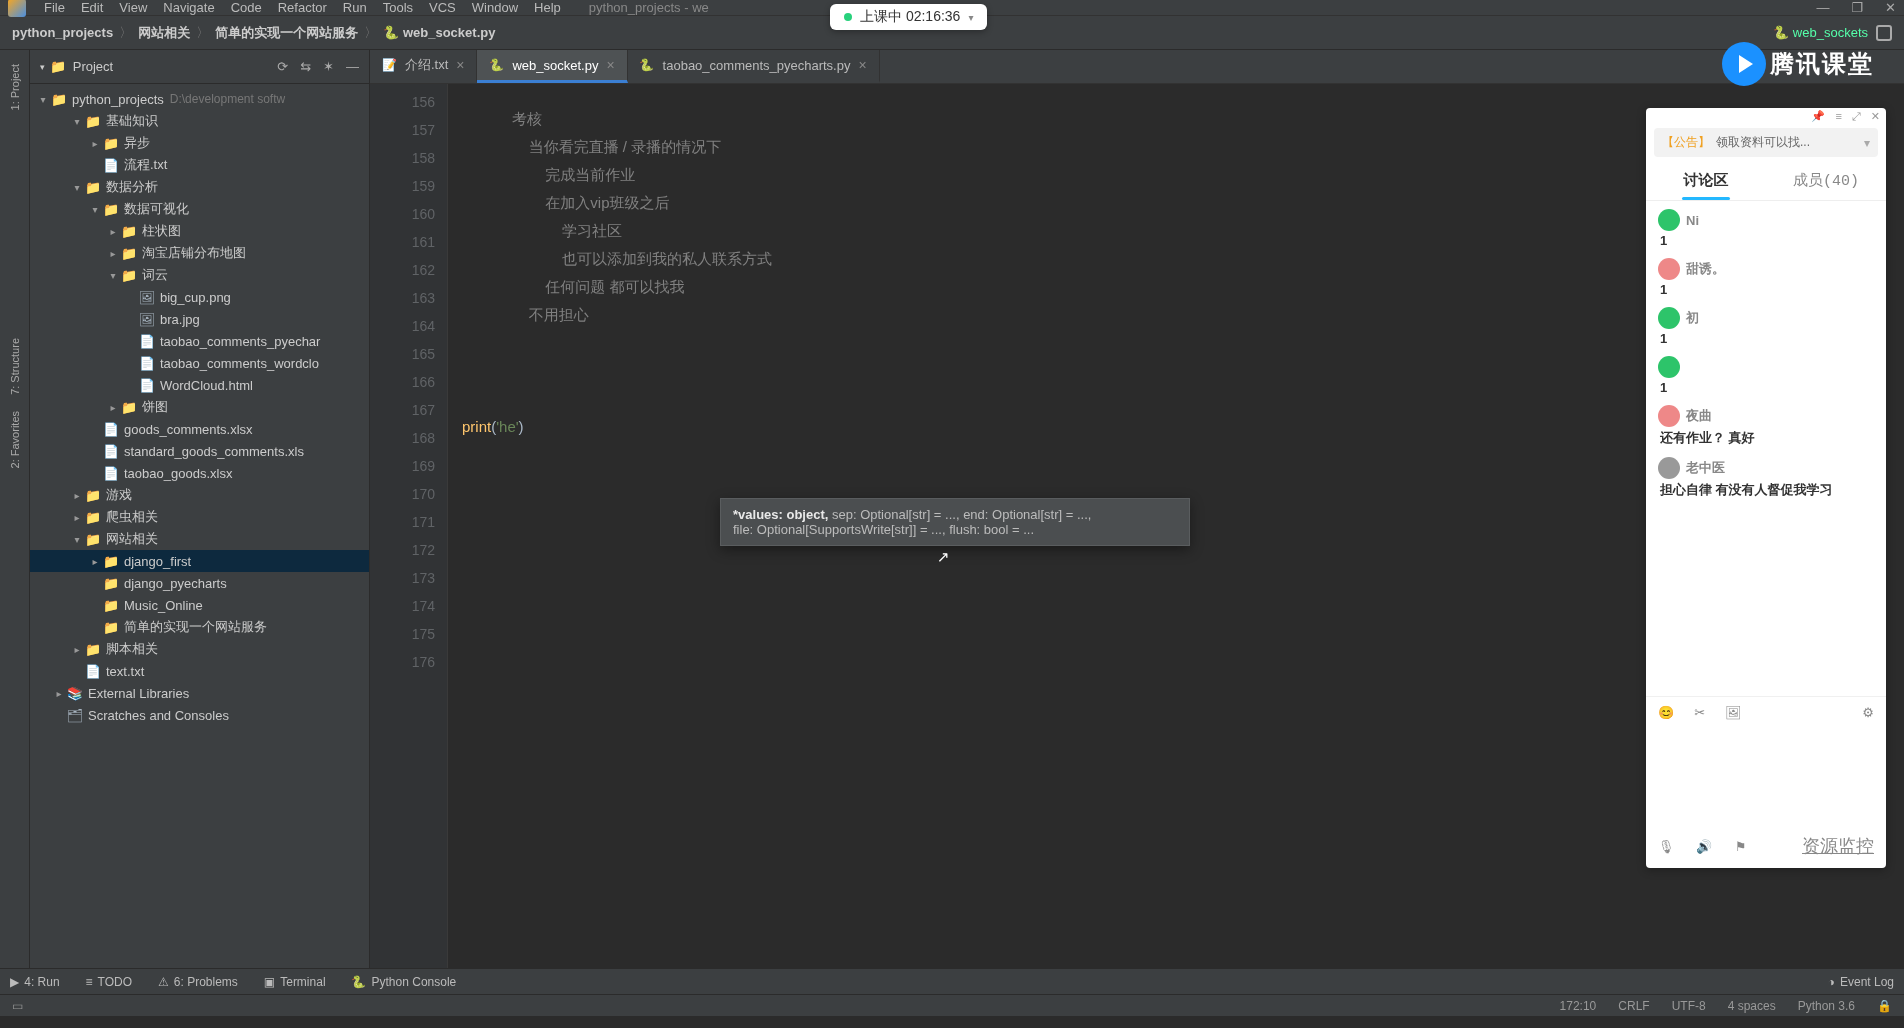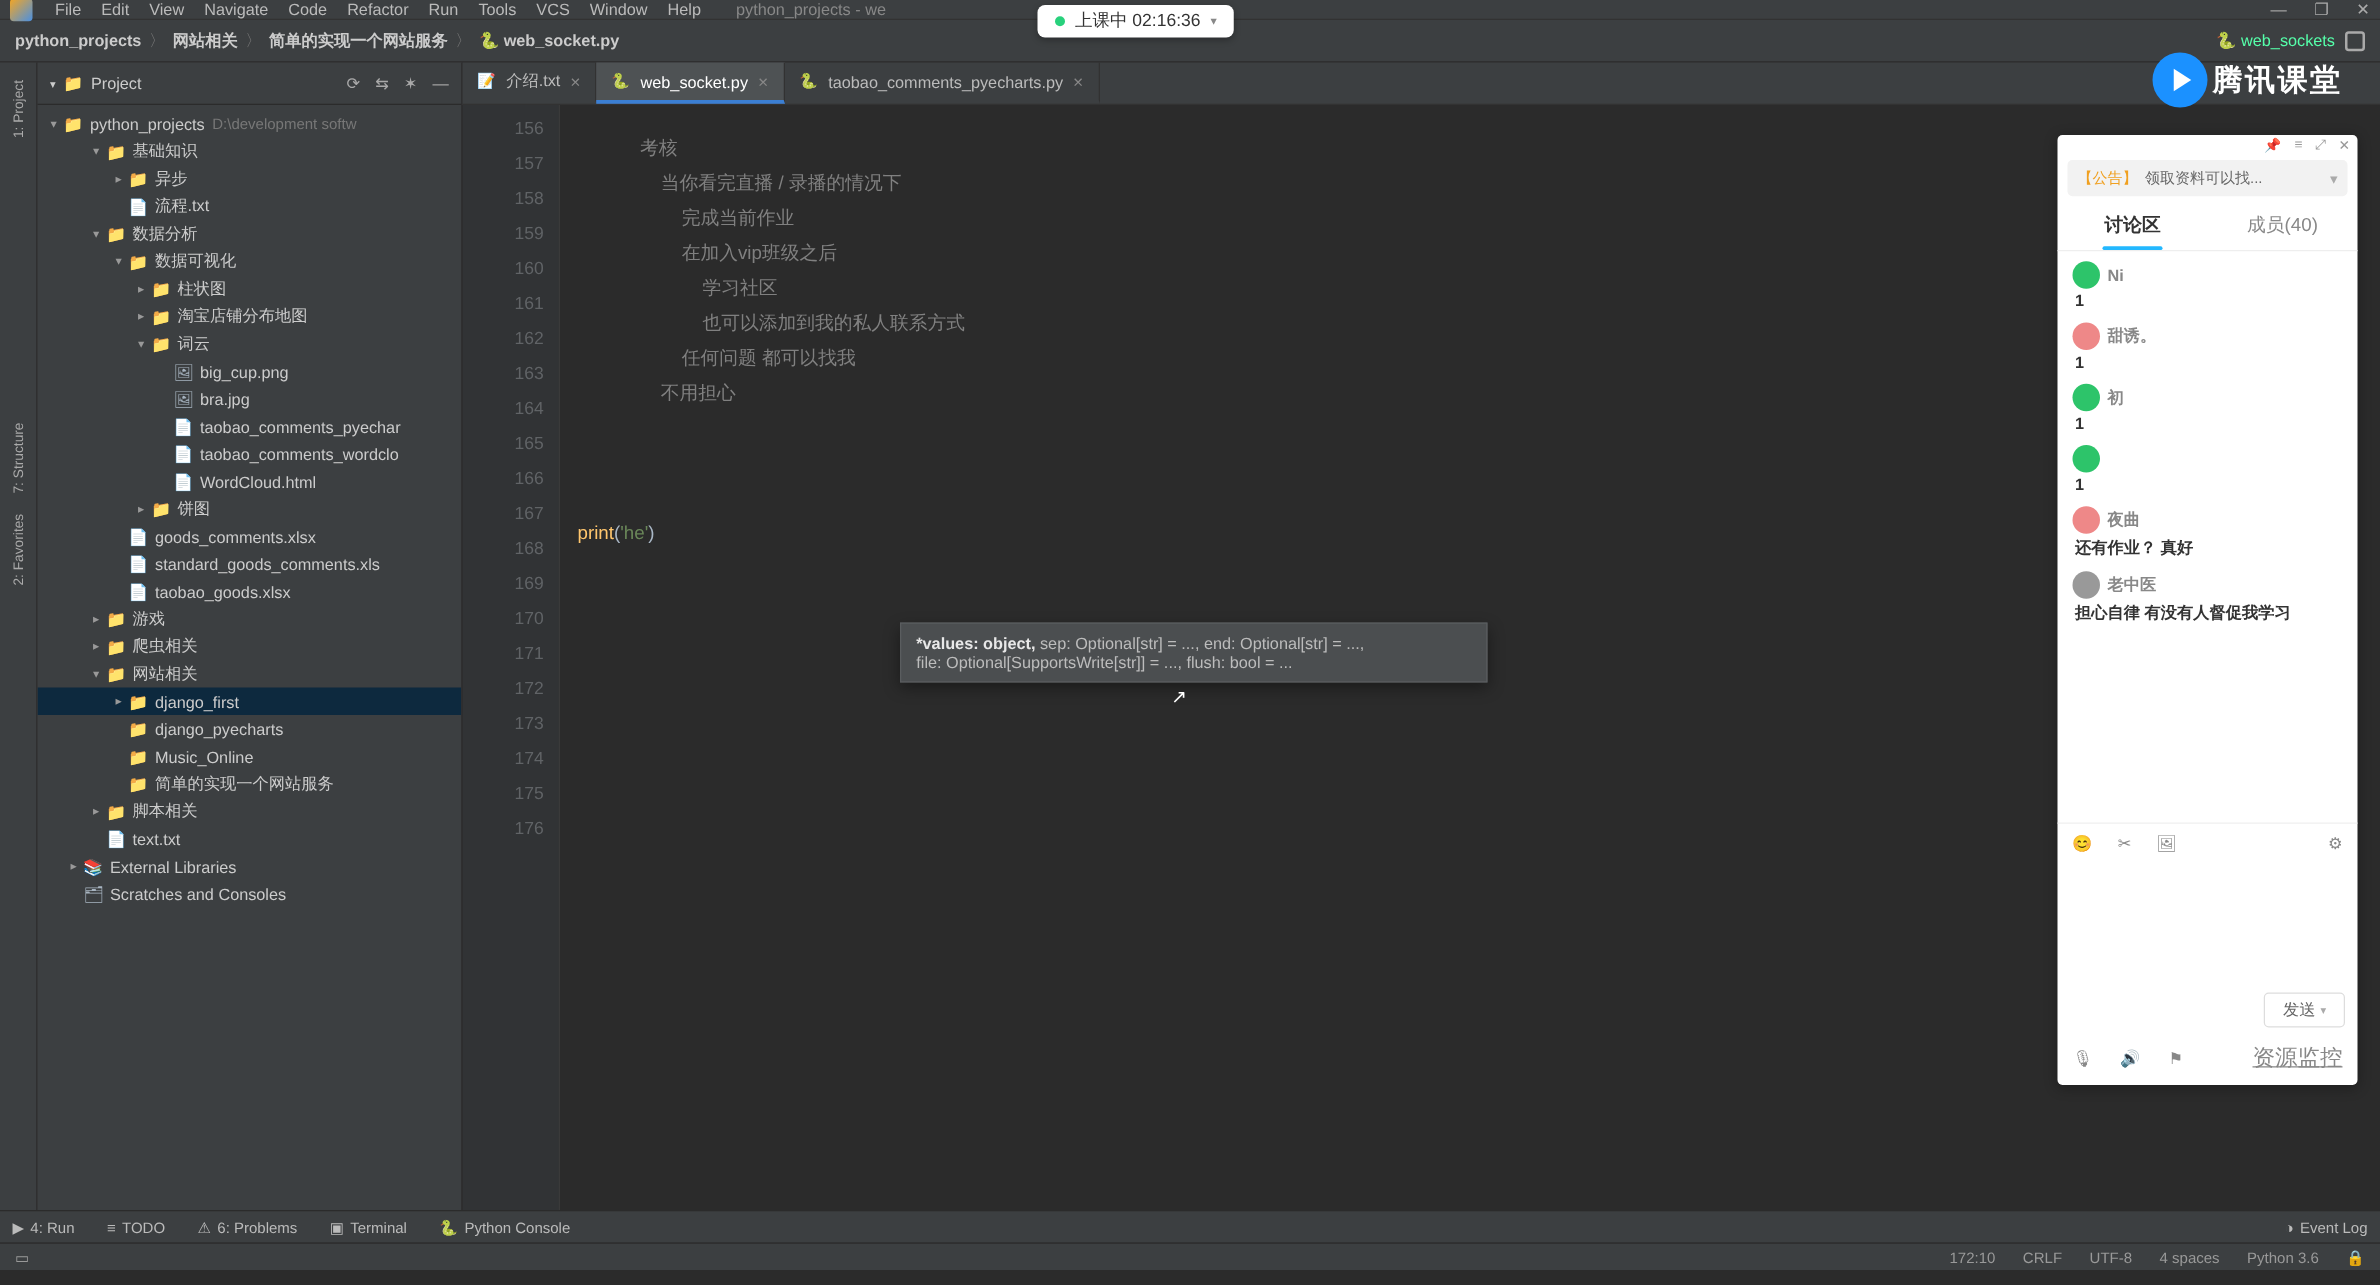--- a/index.html
+++ b/index.html
@@ -68,21 +68,21 @@
 
 .cursor-ptr { position:absolute; top:498px; left:567px; z-index:41; pointer-events:none; }
 .cursor-ptr::before { content:"↖"; color:#fff; font-size:15px; transform:scaleX(-1); display:block; }
 
 .chat-panel { position:absolute; top:108px; right:18px; width:240px; height:760px; background:#fff; border-radius:4px; box-shadow:0 2px 10px rgba(0,0,0,0.3); display:flex; flex-direction:column; color:#333; z-index:30; }
 .chat-ctrl { height:20px; display:flex; justify-content:flex-end; gap:10px; padding:2px 6px; font-size:11px; color:#999; }
 .announce { background:#f2f2f2; margin:0 8px; padding:6px 8px; border-radius:4px; font-size:12px; color:#666; display:flex; align-items:center; gap:6px; }
 .announce .tag { color:#f0a020; }
 .announce .chev { margin-left:auto; color:#aaa; }
 .chat-tabs { display:flex; border-bottom:1px solid #eee; margin-top:4px; }
-.chat-tab { flex:1; text-align:center; padding:10px 0; font-size:15px; color:#888; cursor:pointer; }
+.chat-tab { flex:1; text-align:center; padding:10px 0; font-size:15px; color:#888; cursor:pointer;font-family:Liberation Mono, monospace; }
 .chat-tab.active { color:#333; font-weight:bold; position:relative; }
 .chat-tab.active::after { content:""; position:absolute; bottom:0; left:30%; right:30%; height:3px; background:#23b8ff; border-radius:2px; }
 .msgs { flex:1; overflow:auto; padding:8px 12px; }
 .msg { margin-bottom:10px;font-weight:bold; }
 .msg .who { display:flex; align-items:center; gap:6px; font-size:13px; color:#888; margin-bottom:2px; }
 .msg .av { width:22px; height:22px; border-radius:50%; background:#2dc46a; display:inline-flex; align-items:center; justify-content:center; color:#fff; font-size:11px; }
 .msg .av.pink { background:#e88; }
 .msg .av.gray { background:#999; }
 .msg .body { font-size:13px; color:#333; margin-left:2px; }
 .chat-actions { display:flex; gap:20px; padding:8px 12px; color:#888; border-top:1px solid #f0f0f0; }
@@ -456,25 +456,20 @@
         <div class="body">担心自律   有没有人督促我学习</div>
       </div>
     </div>
   <div class="chat-actions">
     <span>😊</span>
     <span>✂</span>
     <span>🖼</span>
     <span class="push">⚙</span>
   </div>
   <div class="chat-input"></div>
-  <div class="send-row">
-    <div class="send-btn">
-        <span>发送</span>
-      </div>
-  </div>
   <div class="chat-foot">
     <span>🎙</span>
     <span>🔊</span>
     <span>⚑</span>
     <span class="push">资源监控</span>
   </div>
 </div>
 
 <div class="bottom-tabs">
   <div class="t">

